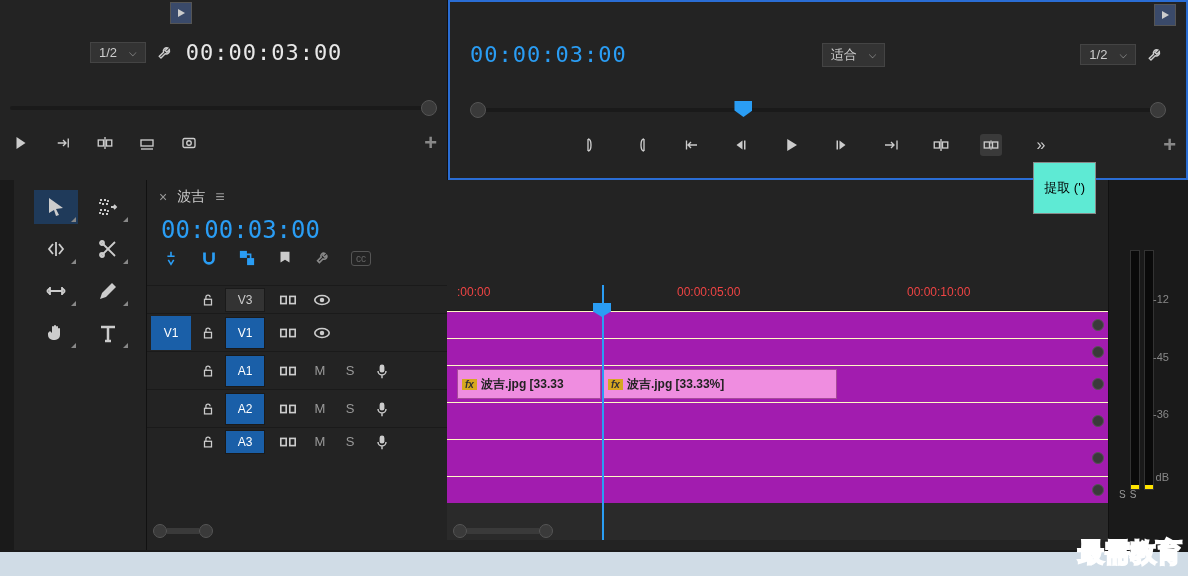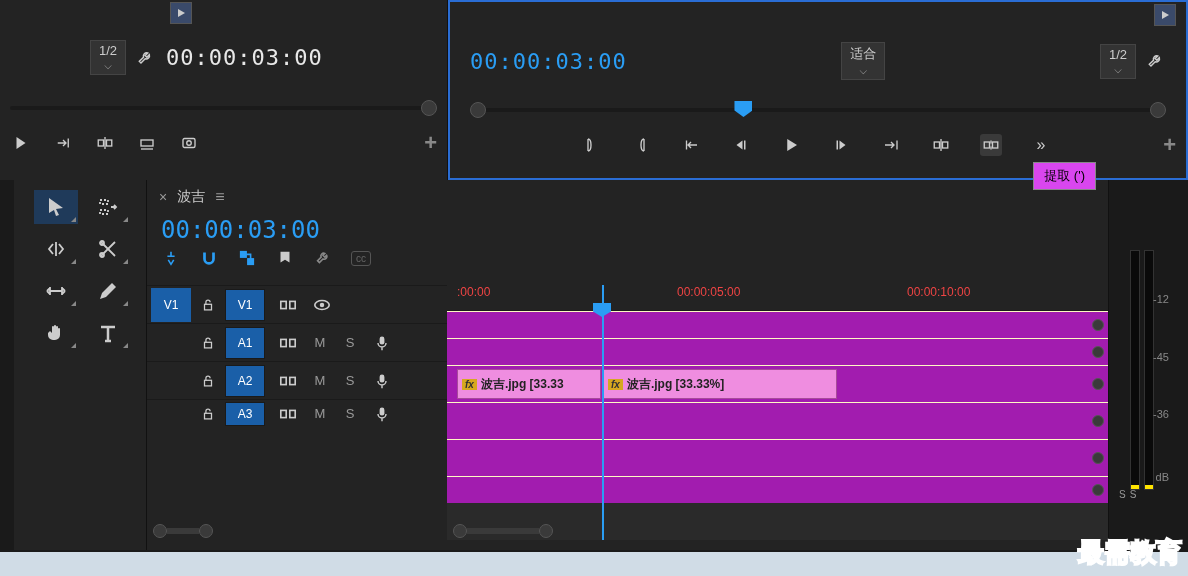--- a/index.html
+++ b/index.html
@@ -10,34 +10,34 @@
 .panel.right { width: 740px; border: 2px solid #2a6dd4; }
 .thumb-corner { position: absolute; width: 22px; height: 22px; background: #3a4a6a; border: 1px solid #555; }
 .thumb-corner svg { width: 10px; height: 10px; margin: 5px 0 0 5px; }
 .pc-tc-left { left: 170px; top: 2px; }
 .pc-tc-right { right: 10px; top: 2px; }
 .monitor-row { position: absolute; top: 40px; width: 100%; display: flex; align-items: center; padding: 0 10px; gap: 10px; }
 .monitor-row.right { padding: 0 20px; }
 .tc-display { font-family: "Consolas", monospace; font-size: 22px; letter-spacing: 1px; }
 .tc-white { color: #e8e8e8; }
 .tc-blue { color: #2a9df4; }
-.zoom-dd { background: #333; border: 1px solid #444; padding: 2px 8px; font-size: 13px; color: #ccc; display: flex; align-items: center; gap: 2px; flex-direction: column; }
+.zoom-dd { background: #333; border: 1px solid #444; padding: 2px 8px; font-size: 13px; color: #ccc; display: flex; align-items: center; gap: 12px; }
 .zoom-dd .chev { font-size: 10px; color: #999; }
 .wrench-ico { width: 20px; height: 20px; }
 .spacer { flex: 1; }
 .scrubbar { position: absolute; top: 100px; left: 10px; right: 10px; height: 16px; }
 .scrub-track { position: absolute; top: 6px; left: 0; right: 0; height: 4px; background: #1a1a1a; border-radius: 2px; }
 .scrub-handle { position: absolute; width: 16px; height: 16px; background: #3a3a3a; border: 1px solid #555; border-radius: 50%; top: 0; }
 .scrub-playhead { position: absolute; width: 18px; height: 16px; background: #2a9df4; top: -1px; clip-path: polygon(0 0, 100% 0, 100% 60%, 50% 100%, 0 60%); }
 .transport { position: absolute; top: 130px; left: 10px; right: 10px; display: flex; align-items: center; gap: 20px; }
 .transport.right { justify-content: center; gap: 28px; padding-left: 120px; }
 .t-ico { width: 22px; height: 22px; color: #ccc; display: flex; align-items: center; justify-content: center; cursor: pointer; }
 .t-ico svg { width: 18px; height: 18px; }
 .plus-ico { color: #888; font-size: 22px; font-weight: bold; margin-left: auto; }
-.tooltip-box { position: absolute; background: #d946ef; color: #000; font-size: 13px; padding: 4px 10px; border: 1px solid #888; z-index: 100; margin-left: 24px; }
+.tooltip-box { position: absolute; background: #5eead4; color: #000; font-size: 13px; padding: 16px 10px; border: 1px solid #888; z-index: 100; margin-left: 24px; }
 
 
 .lower { display: flex; height: 370px; background: #1a1a1a; }
 .toolbox { width: 132px; background: #232323; padding: 10px 0 0 20px; }
 .tool-grid { display: grid; grid-template-columns: 44px 44px; gap: 8px; }
 .tool-btn { width: 44px; height: 34px; display: flex; align-items: center; justify-content: center; cursor: pointer; position: relative; }
 .tool-btn.sel { background: #1f3a5a; }
 .tool-btn svg { width: 24px; height: 24px; }
 .tool-corner { position: absolute; right: 2px; bottom: 2px; width: 0; height: 0; border-left: 5px solid transparent; border-bottom: 5px solid #888; }
 
@@ -332,20 +332,40 @@
           <svg viewBox="0 0 20 20">
             <path d="M12 5a3 3 0 00-4 4l-4 4 2 2 4-4a3 3 0 004-4l-2 2-2-2 2-2z" stroke="#888"></path>
           </svg>
         </div>
       <div class="cc-badge">cc</div>
     </div>
 
     <div class="tracks-area">
 
       <div class="track-headers">
+        <div class="track-row short">
+          <div class="src-badge empty"></div>
+          <div class="lock-cell">
+              <svg width="14" height="14" viewBox="0 0 20 20">
+                <rect x="5" y="9" width="10" height="8"></rect>
+                <path d="M7 9V6a3 3 0 016 0"></path>
+              </svg>
+            </div>
+          <div class="trk-badge short">V3</div>
+          <div class="trk-icons">
+            <svg class="trk-mini-ico" viewBox="0 0 20 16">
+                <rect x="2" y="4" width="6" height="8"></rect>
+                <rect x="12" y="4" width="6" height="8"></rect>
+              </svg>
+            <svg class="trk-mini-ico" viewBox="0 0 20 16">
+                <ellipse cx="10" cy="8" rx="8" ry="5"></ellipse>
+                <circle class="fill-c" cx="10" cy="8" r="2.5"></circle>
+              </svg>
+          </div>
+        </div>
         <div class="track-row">
           <div class="src-badge">V1</div>
           <div class="lock-cell">
               <svg width="14" height="14" viewBox="0 0 20 20">
                 <rect x="5" y="9" width="10" height="8"></rect>
                 <path d="M7 9V6a3 3 0 016 0"></path>
               </svg>
             </div>
           <div class="trk-badge sel">V1</div>
           <div class="trk-icons">

